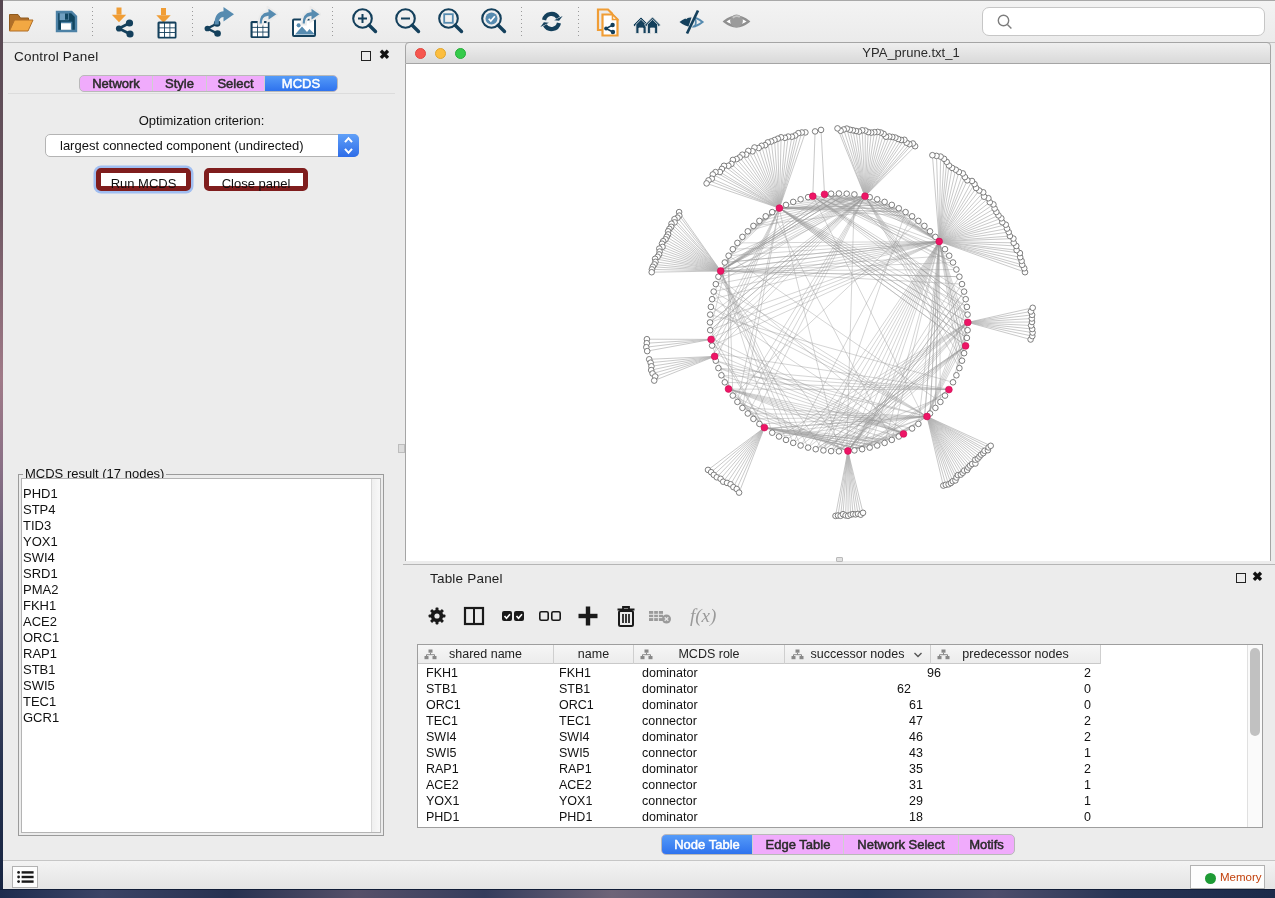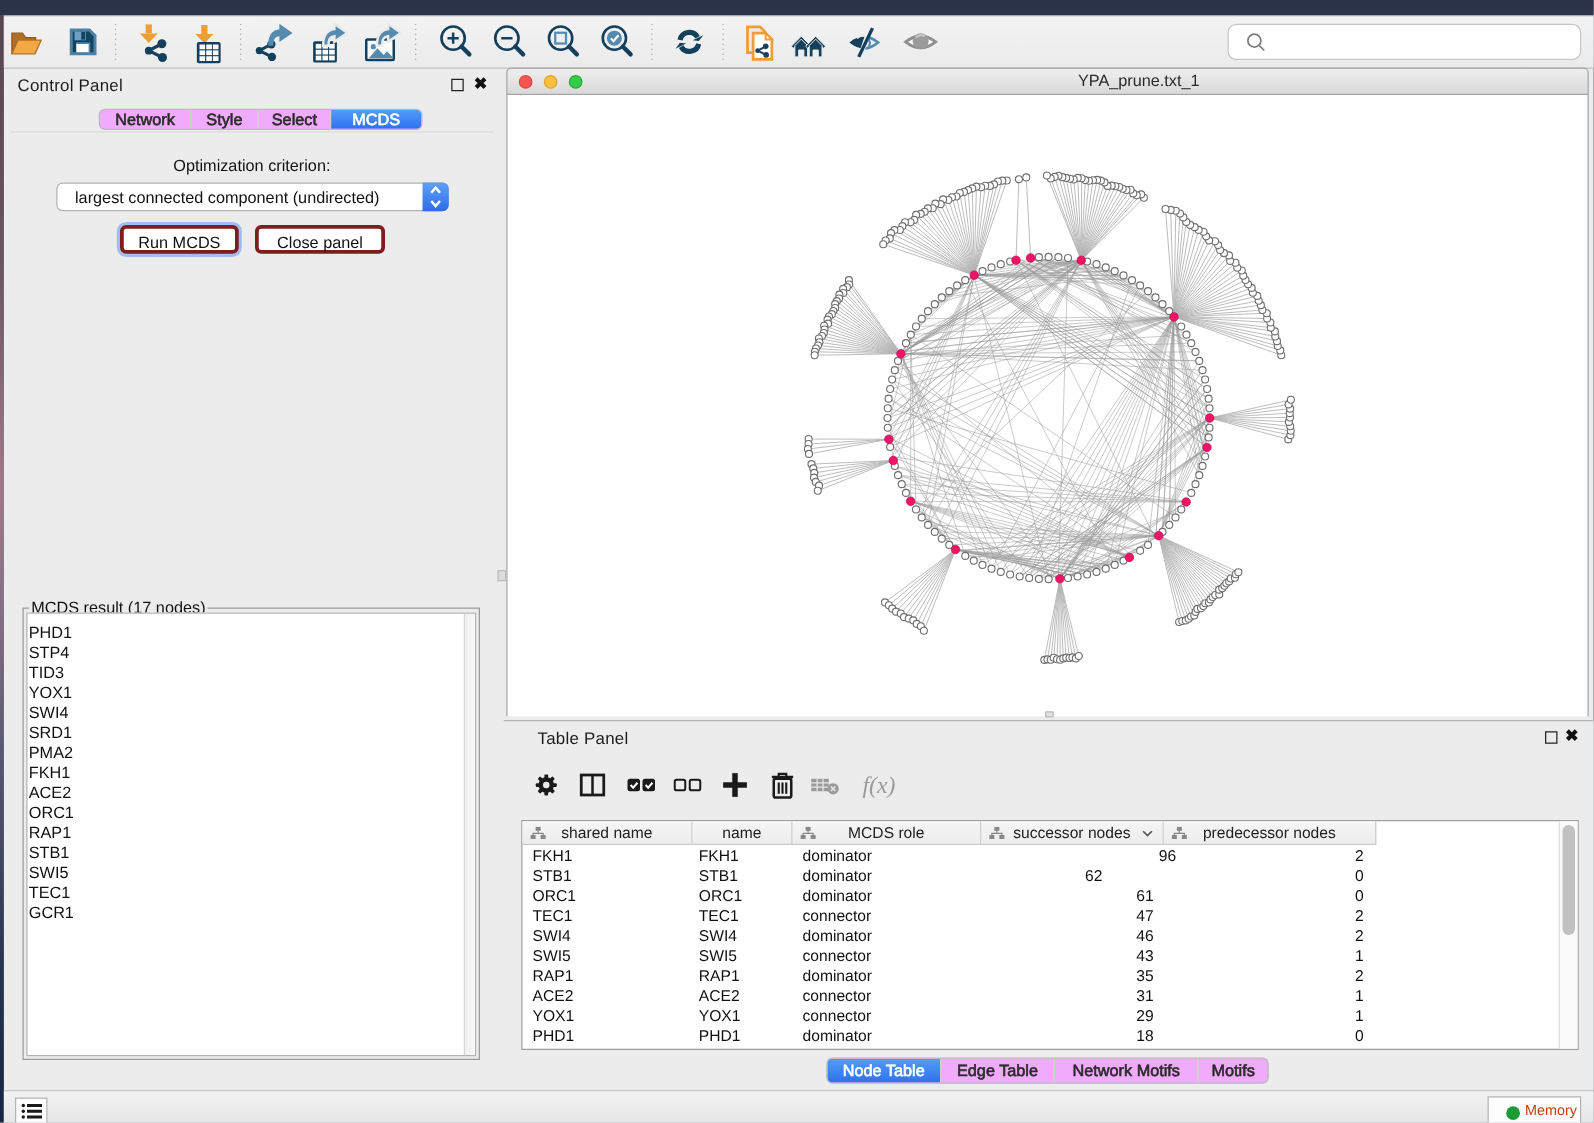--- a/index.html
+++ b/index.html
@@ -1,18 +1,18 @@
 <!DOCTYPE html>
 <html><head>
 <meta charset="utf-8">
 <style>
 * { margin:0; padding:0; box-sizing:border-box; }
 html,body { width:1275px; height:898px; overflow:hidden; }
 body { font-family:"Liberation Sans", sans-serif; background:#2a3349; position:relative; }
-.abs { position:absolute;margin-top:12px; }
+.abs { position:absolute; }
 #wallL { z-index:30; left:0; top:0; width:3px; height:898px; background:linear-gradient(#554650,#6b5560 22%,#a07a88 42%,#8a7086 52%,#5c5a74 65%,#273350 85%,#162340); }
 #wallB { z-index:30; left:0; top:889px; width:1275px; height:9px; border-top:1px solid #111d38; background:linear-gradient(90deg,#1e2c4e 0%,#3c4466 8%,#273150 18%,#565069 28%,#343c5c 38%,#6e6478 48%,#4a4a68 58%,#2c3a5e 68%,#4e4e6c 78%,#273454 88%,#1c2a4a 100%); }
 #app { left:3px; top:0; width:1272px; height:889px; background:#ececec; }
 
 #toolbar { left:0; top:0; width:1275px; height:43px; background:linear-gradient(#f3f3f3,#ebebeb); border-top:1px solid #a8a8a8; border-bottom:1px solid #c2c2c2; }
 .tbi { position:absolute; top:7px; width:30px; height:30px; }
 .tsep { position:absolute; top:6px; width:1px; height:30px; background-image:linear-gradient(#9a9a9a 1px, transparent 1px); background-size:1px 4px; }
 #search { position:absolute; left:982px; top:6px; width:283px; height:29px; background:#fff; border:1px solid #c6c6c6; border-radius:7px; }
 
 #cp { left:3px; top:44px; width:397px; height:816px; background:#ececec; }
@@ -22,21 +22,21 @@
 
 .seg { position:absolute; display:flex; border:1px solid #b9b9b9; border-radius:5px; background:#f0abfc; overflow:hidden; }
 .seg div { font-size:13px; -webkit-text-stroke:0.5px; color:#2b2b2b; text-align:center; line-height:16px; border-right:1px solid #cfcfcf; }
 .seg div:last-child { border-right:none; }
 .seg div.sel { background:linear-gradient(#559bf8,#2e72ee); color:#fff; }
 #cp-inner { position:absolute; left:5px; top:49px; width:387px; height:363px; background:#ececec; border-top:1px solid #dcdcdc; }
 #optlabel { position:absolute; left:0; top:69px; width:397px; text-align:center; font-size:13px; color:#111; }
 #combo { position:absolute; left:42px; top:90px; width:314px; height:23px; background:#fff; border:1px solid #b4b4b4; border-radius:5px; }
 #combo .txt { position:absolute; left:14px; top:3px; font-size:13px; color:#111; }
 #combo .cap { position:absolute; right:-1px; top:-1px; width:21px; height:23px; border-radius:0 5px 5px 0; background:linear-gradient(#60a0f8,#2d6ce8); }
-.btn { position:absolute; height:23px; background:#fff; border:3px solid #7f1d1d; border-radius:5px; font-size:13px; color:#111; text-align:center; line-height:21px; }
+.btn { position:absolute; height:23px; background:#fff; border:5px solid #7f1d1d; border-radius:5px; font-size:13px; color:#111; text-align:center; line-height:21px; }
 #fieldset { position:absolute; left:15px; top:430px; width:366px; height:362px; border:1px solid #9b9b9b; }
 #fs-legend { position:absolute; left:4px; top:-9px; background:#ececec; padding:0 2px; font-size:13px; color:#111; }
 #listbox { position:absolute; left:2px; top:3px; width:360px; height:355px; background:#fff; border:1px solid #b4b4b4; overflow:hidden; padding-top:7px; }
 #listbox .it { padding-left:1px; margin-top:0; font-size:13px; color:#111; height:16px; line-height:16px; }
 #lb-scroll { position:absolute; right:0; top:0; width:9px; height:100%; background:linear-gradient(90deg,#efefef,#f8f8f8); border-left:1px solid #d7d7d7; }
 
 #netwin { left:405px; top:42px; width:866px; height:521px; }
 #nw-title { position:absolute; left:0; top:0; width:866px; height:22px; background:linear-gradient(#efefef,#d9d9d9); border:1px solid #a5a5a5; border-radius:4px 4px 0 0; }
 .tl { position:absolute; top:5px; width:11px; height:11px; border-radius:50%; }
 #nw-canvas { position:absolute; left:0; top:22px; width:866px; height:497px; background:#fff; border-left:1px solid #a5a5a5; border-right:1px solid #a5a5a5; }
@@ -1145,21 +1145,21 @@
         <span style="left:8px;">FKH1</span>
         <span style="left:141px;">FKH1</span>
         <span style="left:224px;">dominator</span>
         <span style="left:453px;width:70px;text-align:right;">96</span>
         <span style="left:603px;width:70px;text-align:right;">2</span>
       </div>
       <div class="row" style="top:36.0px;">
         <span style="left:8px;">STB1</span>
         <span style="left:141px;">STB1</span>
         <span style="left:224px;">dominator</span>
-        <span style="left:450px;width:70px;text-align:left;">62</span>
+        <span style="left:423px;width:70px;text-align:right;">62</span>
         <span style="left:603px;width:70px;text-align:right;">0</span>
       </div>
       <div class="row" style="top:52.0px;">
         <span style="left:8px;">ORC1</span>
         <span style="left:141px;">ORC1</span>
         <span style="left:224px;">dominator</span>
         <span style="left:435px;width:70px;text-align:right;">61</span>
         <span style="left:603px;width:70px;text-align:right;">0</span>
       </div>
       <div class="row" style="top:68.0px;">
@@ -1211,21 +1211,21 @@
         <span style="left:435px;width:70px;text-align:right;">18</span>
         <span style="left:603px;width:70px;text-align:right;">0</span>
       </div>
     <div id="tbl-scroll">
         <div id="tbl-thumb"></div>
       </div>
   </div>
   <div class="seg" style="left:258px;top:269px;height:21px;">
     <div class="sel" style="width:91px;line-height:20px;">Node Table</div>
     <div style="width:91px;line-height:20px;">Edge Table</div>
-    <div style="width:115px;line-height:20px;">Network Motifs</div>
+    <div style="width:115px;line-height:20px;">Network Select</div>
     <div style="width:55px;line-height:20px;">Motifs</div>
   </div>
 </div>
 
 <div class="abs" style="left:398px;top:444px;width:7px;height:9px;background:#dcdcdc;border:1px solid #bdbdbd;"></div>
 <div class="abs" id="status">
   <div id="lstbtn">
       <svg width="17" height="14" viewBox="0 0 17 14" style="position:absolute;left:4px;top:3px">
         <circle cx="1.6" cy="2.4" r="1.4" fill="#1a1a1a"></circle>
         <circle cx="1.6" cy="7" r="1.4" fill="#1a1a1a"></circle>

